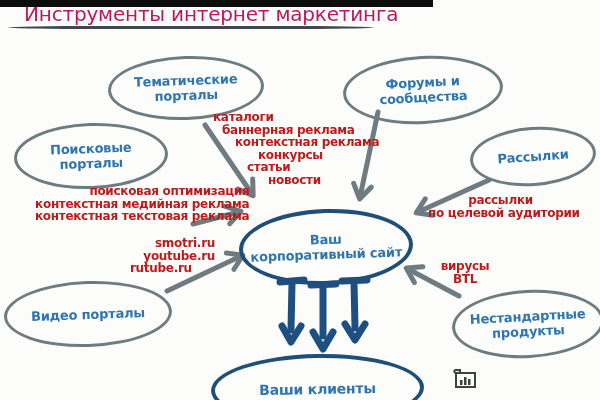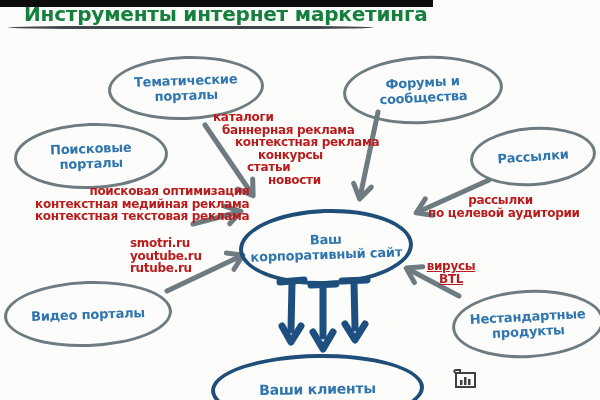--- a/index.html
+++ b/index.html
@@ -4,21 +4,21 @@
 <style>
   html,body{margin:0;padding:0;}
   .stage{
     position:relative;width:600px;height:400px;overflow:hidden;
     background:#fcfcfb;
     font-family:"DejaVu Sans",sans-serif;
   }
   .topbar{position:absolute;left:0;top:0;width:433px;height:7px;background:#0c0c0c;}
   .title{
     position:absolute;left:24px;top:2px;margin:0;
-    font-size:20px;font-weight:bold;color:#15803d;letter-spacing:-0.2px;
+    font-size:20px;font-weight:normal;color:#be185d;letter-spacing:-0.2px;
     white-space:nowrap;
   }
   .title-underline{
     position:absolute;left:8px;top:26px;width:366px;height:3px;
     background:#41474b;border-radius:50%/100%;
   }
   .arrows{position:absolute;left:0;top:0;width:600px;height:400px;pointer-events:none;}
   .node{
     position:absolute;border-radius:50%;
     display:flex;align-items:center;justify-content:center;text-align:center;
@@ -125,32 +125,32 @@
     <div style="margin-left:34px">статьи</div>
     <div style="margin-left:55px">новости</div>
   </div>
 
   <div class="ann" style="left:8px;top:185px;text-align:right;">
     <div style="margin-left:18px">поисковая оптимизация</div>
     <div style="margin-left:0">контекстная медийная реклама</div>
     <div style="margin-left:27px">контекстная текстовая реклама</div>
   </div>
 
-  <div class="ann" style="left:130px;top:237px;width:85px;">
+  <div class="ann" style="left:130px;top:237px;width:85px;text-align:right;">
     <div>smotri.ru</div>
     <div>youtube.ru</div>
     <div style="margin-right:27px">rutube.ru</div>
   </div>
 
   <div class="ann" style="left:428px;top:194px;width:145px;text-align:center;">
     <div>рассылки</div>
     <div>по целевой аудитории</div>
   </div>
 
-  <div class="ann" style="left:421px;top:260px;width:60px;text-align:center;text-decoration:underline;">
+  <div class="ann" style="left:435px;top:260px;width:60px;text-align:center;">
     <div>вирусы</div>
     <div>BTL</div>
   </div>
 
   <div class="watermark">
     <svg width="26" height="26" viewBox="0 0 26 26">
       <path d="M4 6 H23 V20 H4 Z" fill="none" stroke="#3d423e" stroke-width="2"></path>
       <path d="M4 6 C2 6 1.5 3.5 3.5 3 L8 3 L8 6" fill="none" stroke="#3d423e" stroke-width="2"></path>
       <rect x="8" y="13" width="2.5" height="5" fill="#3d423e"></rect>
       <rect x="12" y="10" width="2.5" height="8" fill="#3d423e"></rect>

